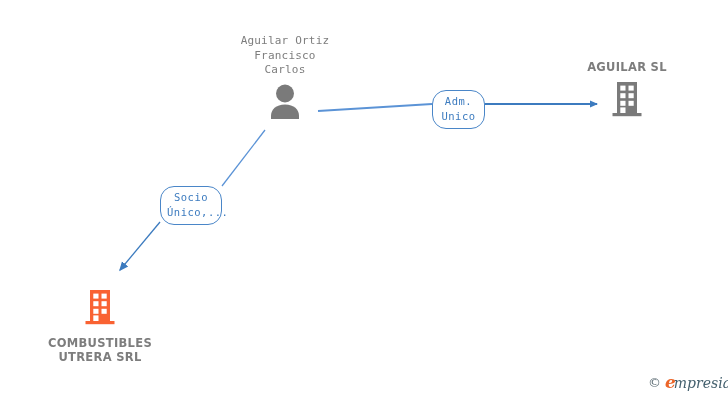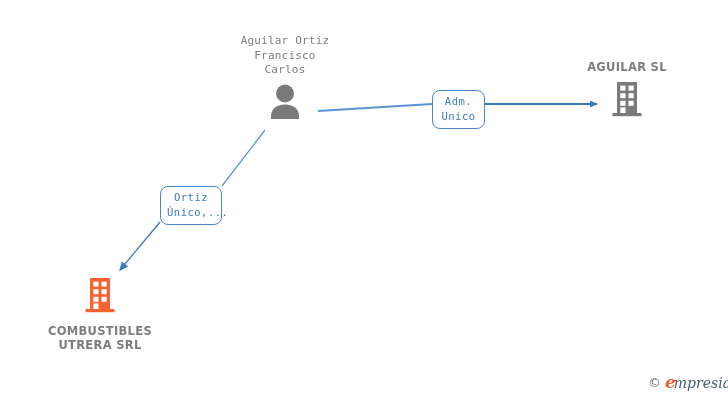--- a/index.html
+++ b/index.html
@@ -57,30 +57,30 @@
 
   
   #node-person { left: 185px; top: 34px; align-items: center; }
   #node-person .node-label { margin-bottom: 5px; }
 
   
   #node-aguilar { left: 527px; top: 60px; }
   #node-aguilar .node-label { margin-bottom: 6px; }
 
   
-  #node-combustibles { left: 0px; top: 276px; justify-content: space-between; }
+  #node-combustibles { left: 0px; top: 288px; justify-content: space-between; }
   #node-combustibles .node-label { margin-top: 6px; }
 
   
   .edge-label {
     position: absolute;
     box-sizing: border-box;
     background: #ffffff;
     border: 1.5px solid #4a86c8;
-    border-radius: 8px;
+    border-radius: 14px;
     color: #3c7bbf;
     font-family: "DejaVu Sans Mono", monospace;
     font-size: 10.5px;
     line-height: 15px;
     text-align: center;
     padding: 3px 6px 4px 6px;
     white-space: pre-line;
     letter-spacing: 0.5px;
   }
   #label-adm-unico {
@@ -195,21 +195,21 @@
         <rect x="11.3" y="27.4" width="5.2" height="5.6" fill="#ffffff"></rect>
       </svg>
     </span>
     <div class="node-label bold">COMBUSTIBLES
 UTRERA SRL</div>
   </div>
 
   <div class="edge-label" id="label-adm-unico">Adm.
 Unico</div>
 
-  <div class="edge-label" id="label-socio-unico">Ortiz
+  <div class="edge-label" id="label-socio-unico">Socio
 Único,...</div>
 
   <div id="watermark">
     <span class="wm-c">©</span>
     <span style="display:flex;align-items:baseline;">
       <span class="wm-e">e</span>
       <span class="wm-text">mpresia</span>
     </span>
   </div>
 

